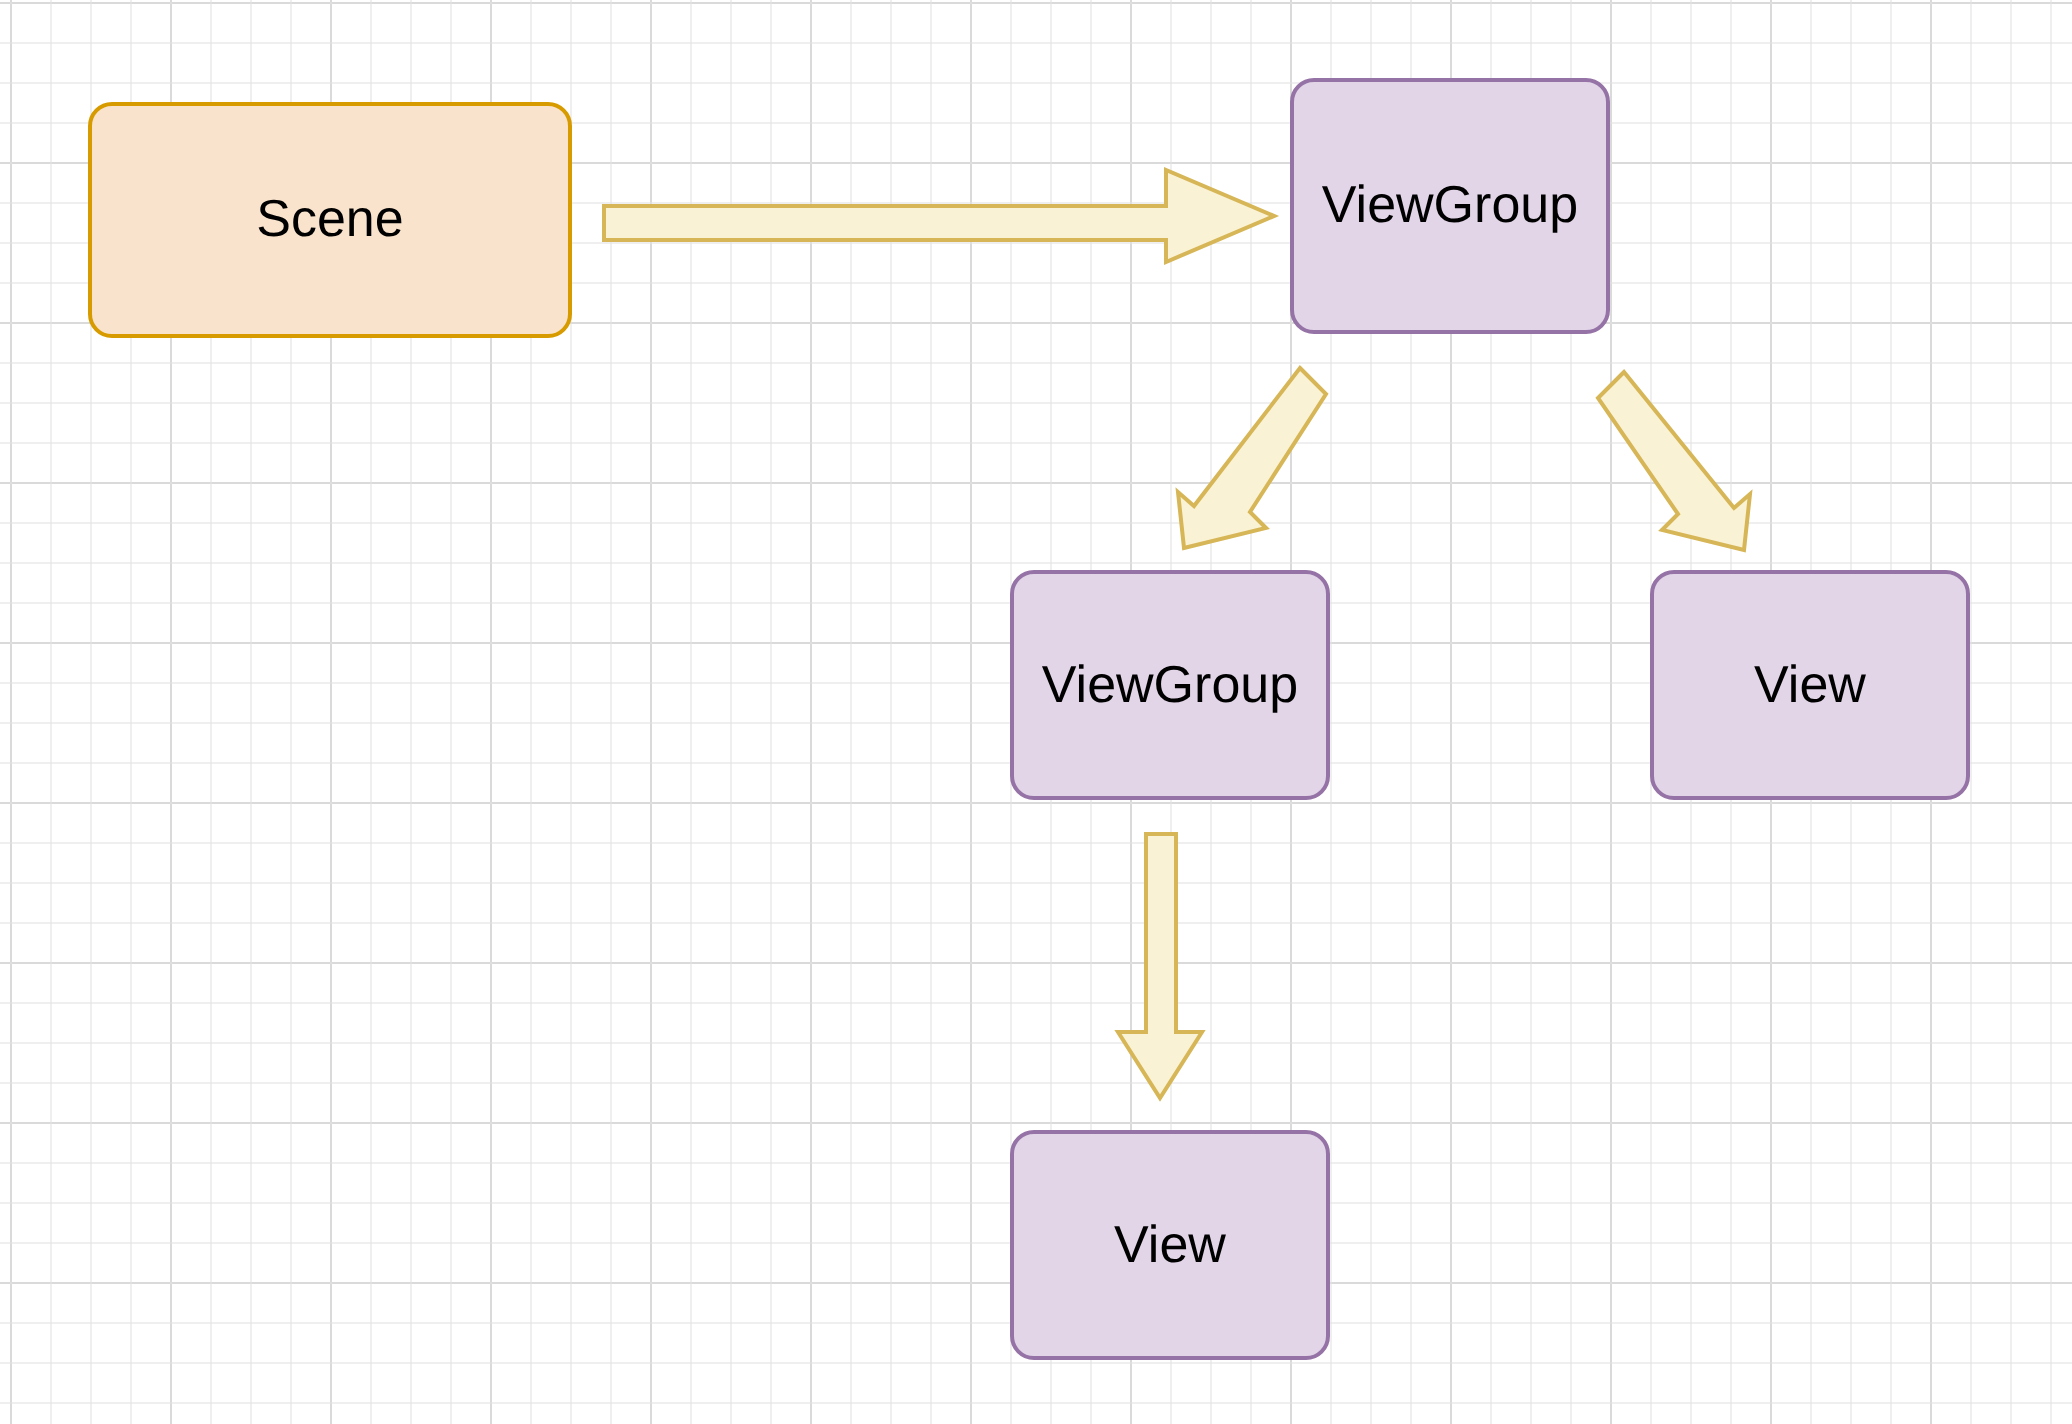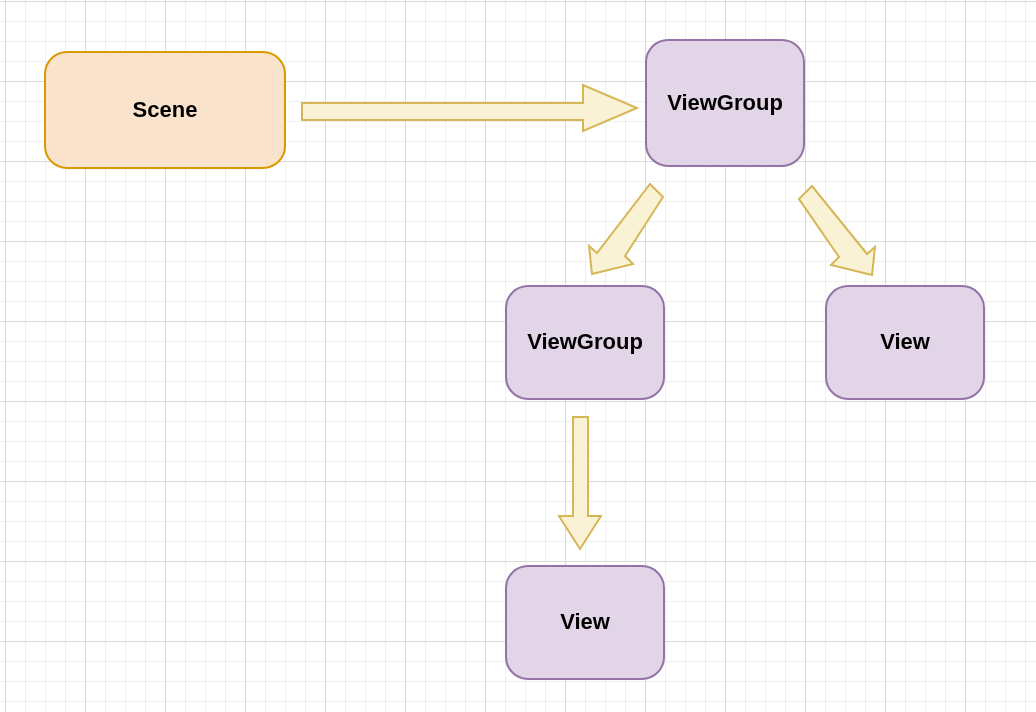--- a/index.html
+++ b/index.html
@@ -19,30 +19,29 @@
       linear-gradient(to right, #d0d0d0 1px, transparent 1px),
       linear-gradient(to bottom, #d0d0d0 1px, transparent 1px);
     background-size: 20px 20px, 20px 20px, 80px 80px, 80px 80px;
     background-position: 5px 1px, 5px 1px, 5px 1px, 5px 1px;
     font-family: "Liberation Sans", sans-serif;
   }
 
   .node {
     position: absolute;
     box-sizing: border-box;
-    border-radius: 23px;
+    border-radius: 12px;
     display: flex;
     align-items: center;
     justify-content: center;
-    font-size: 22px;
+    font-size: 26px;
     line-height: 1.2;
     color: #000000;
     text-align: center;
     user-select: none;
-    font-weight: bold;
   }
   .node-scene {
     background: #f9e3cc;
     border: 2px solid #d79b00;
   }
   .node-purple {
     background: #e1d5e7;
     border: 2px solid #9673a6;
     text-align: right;
   }

